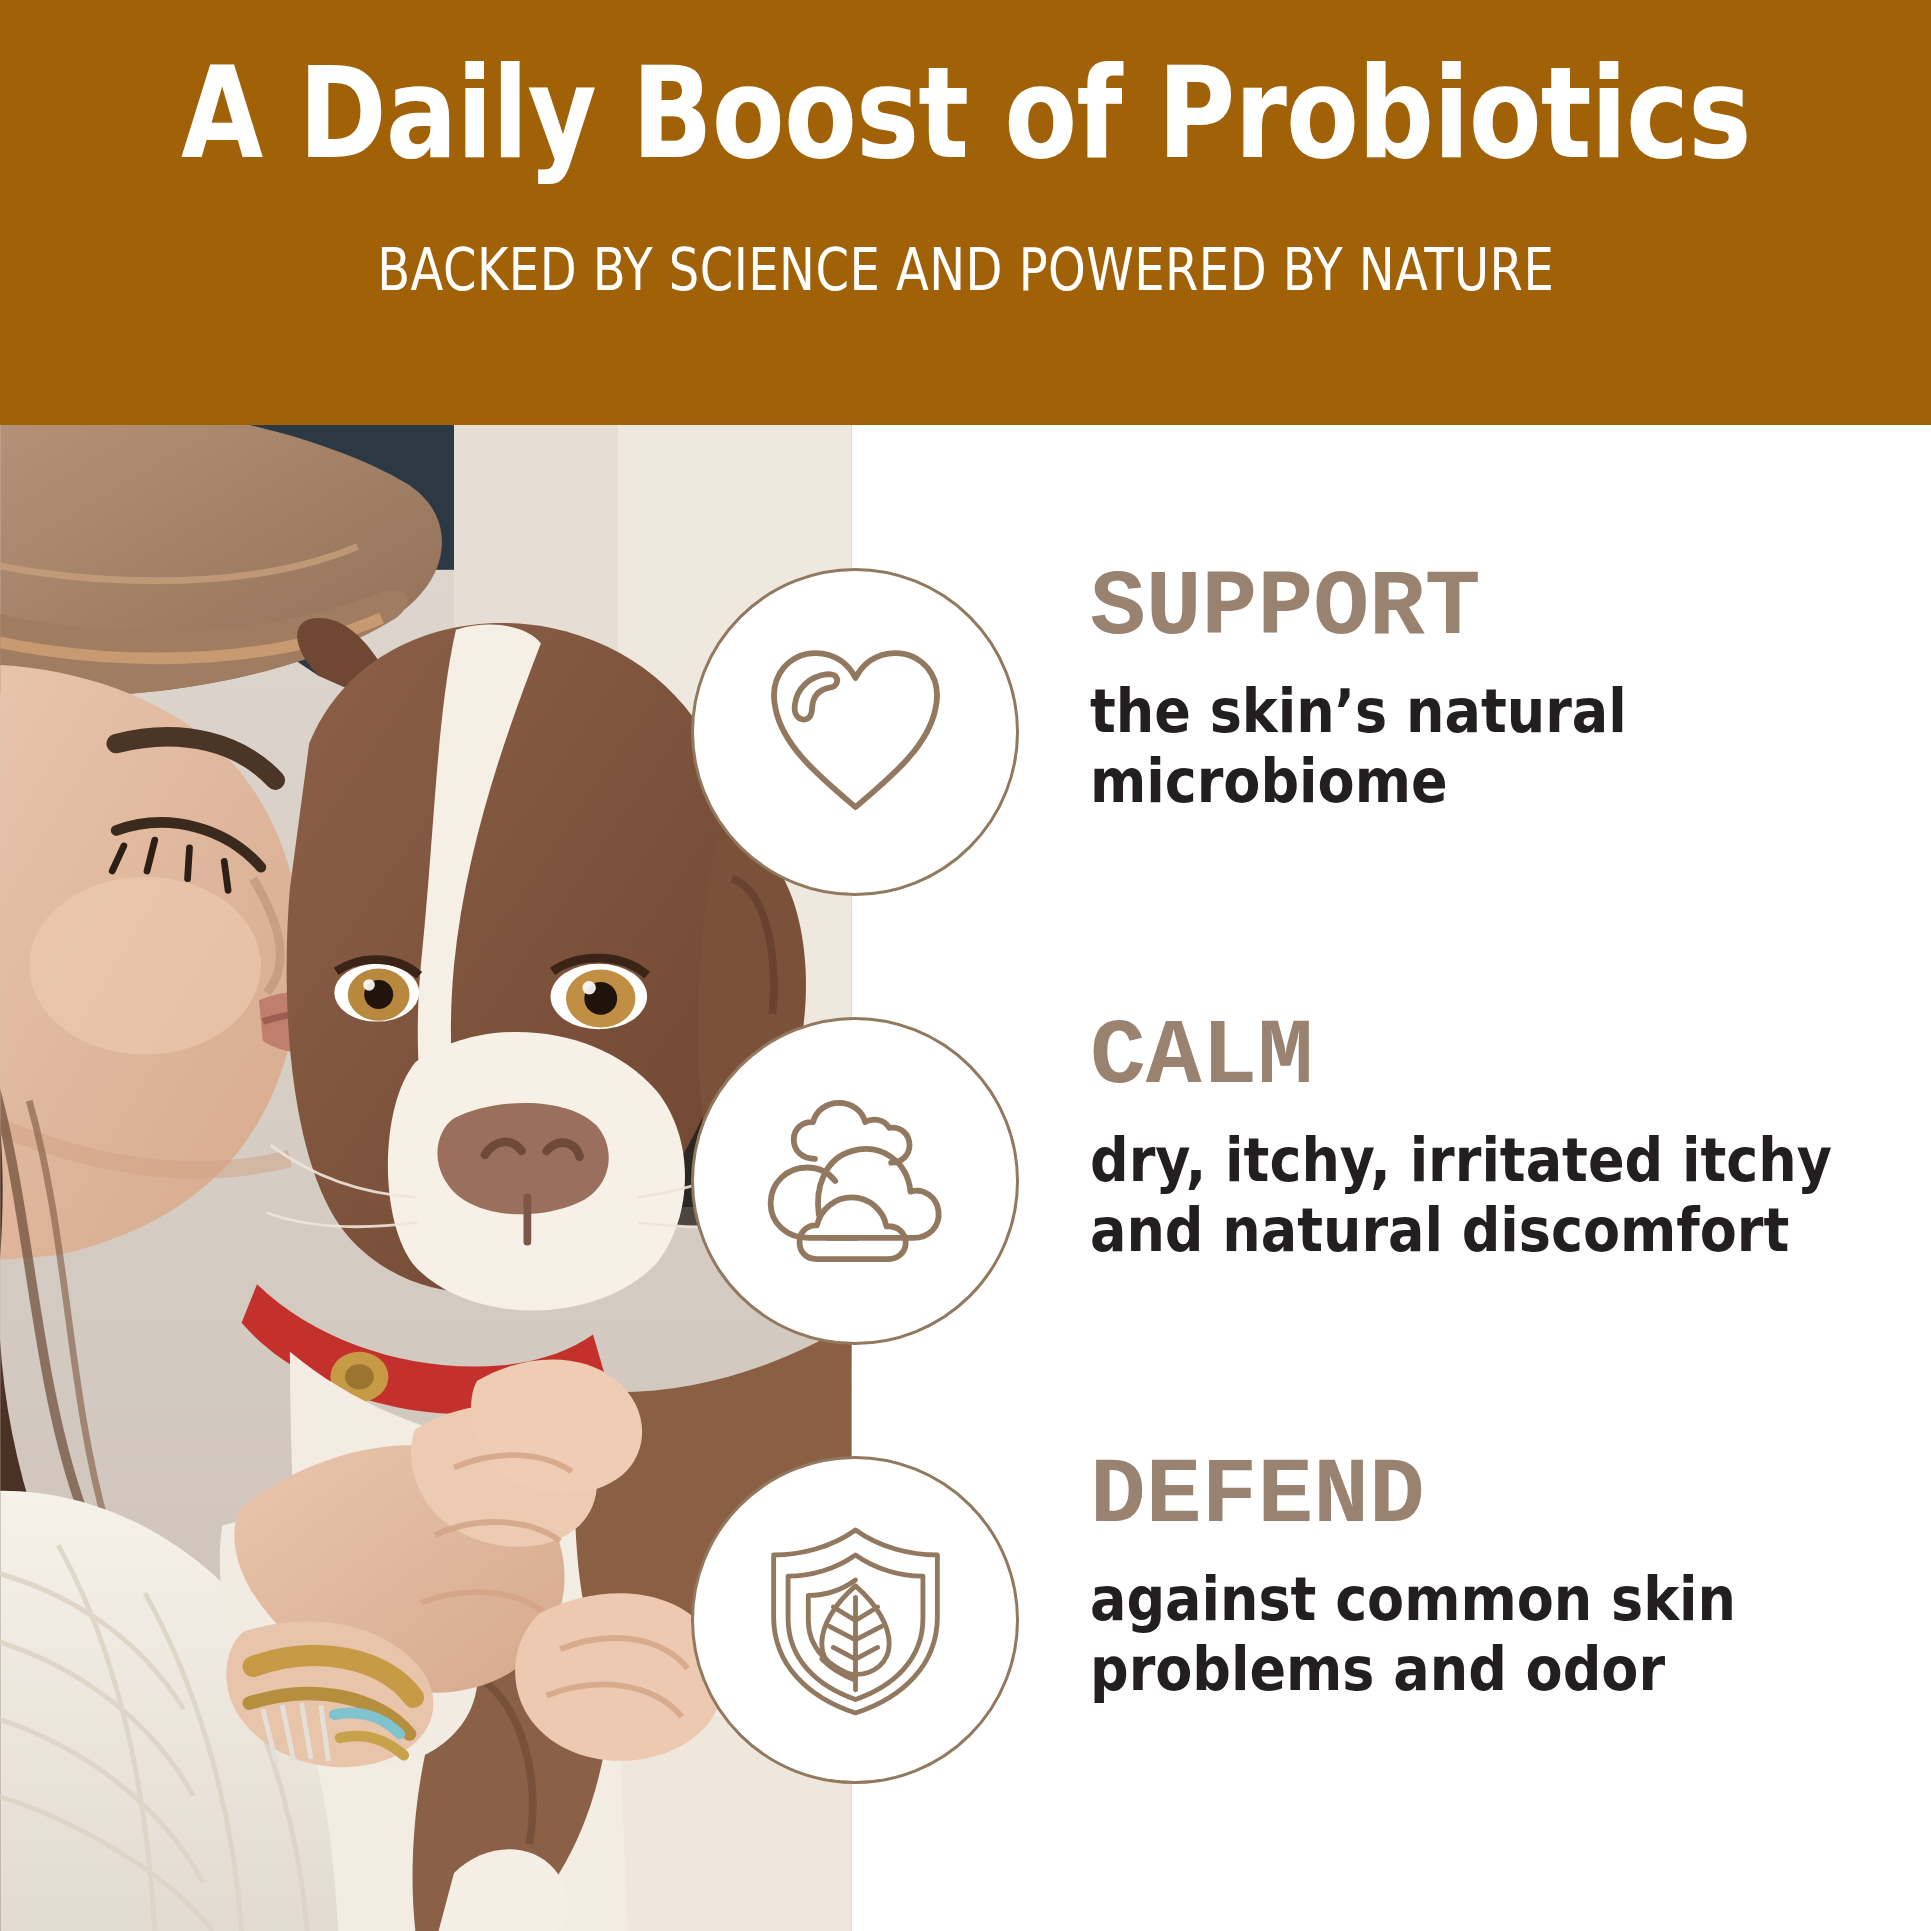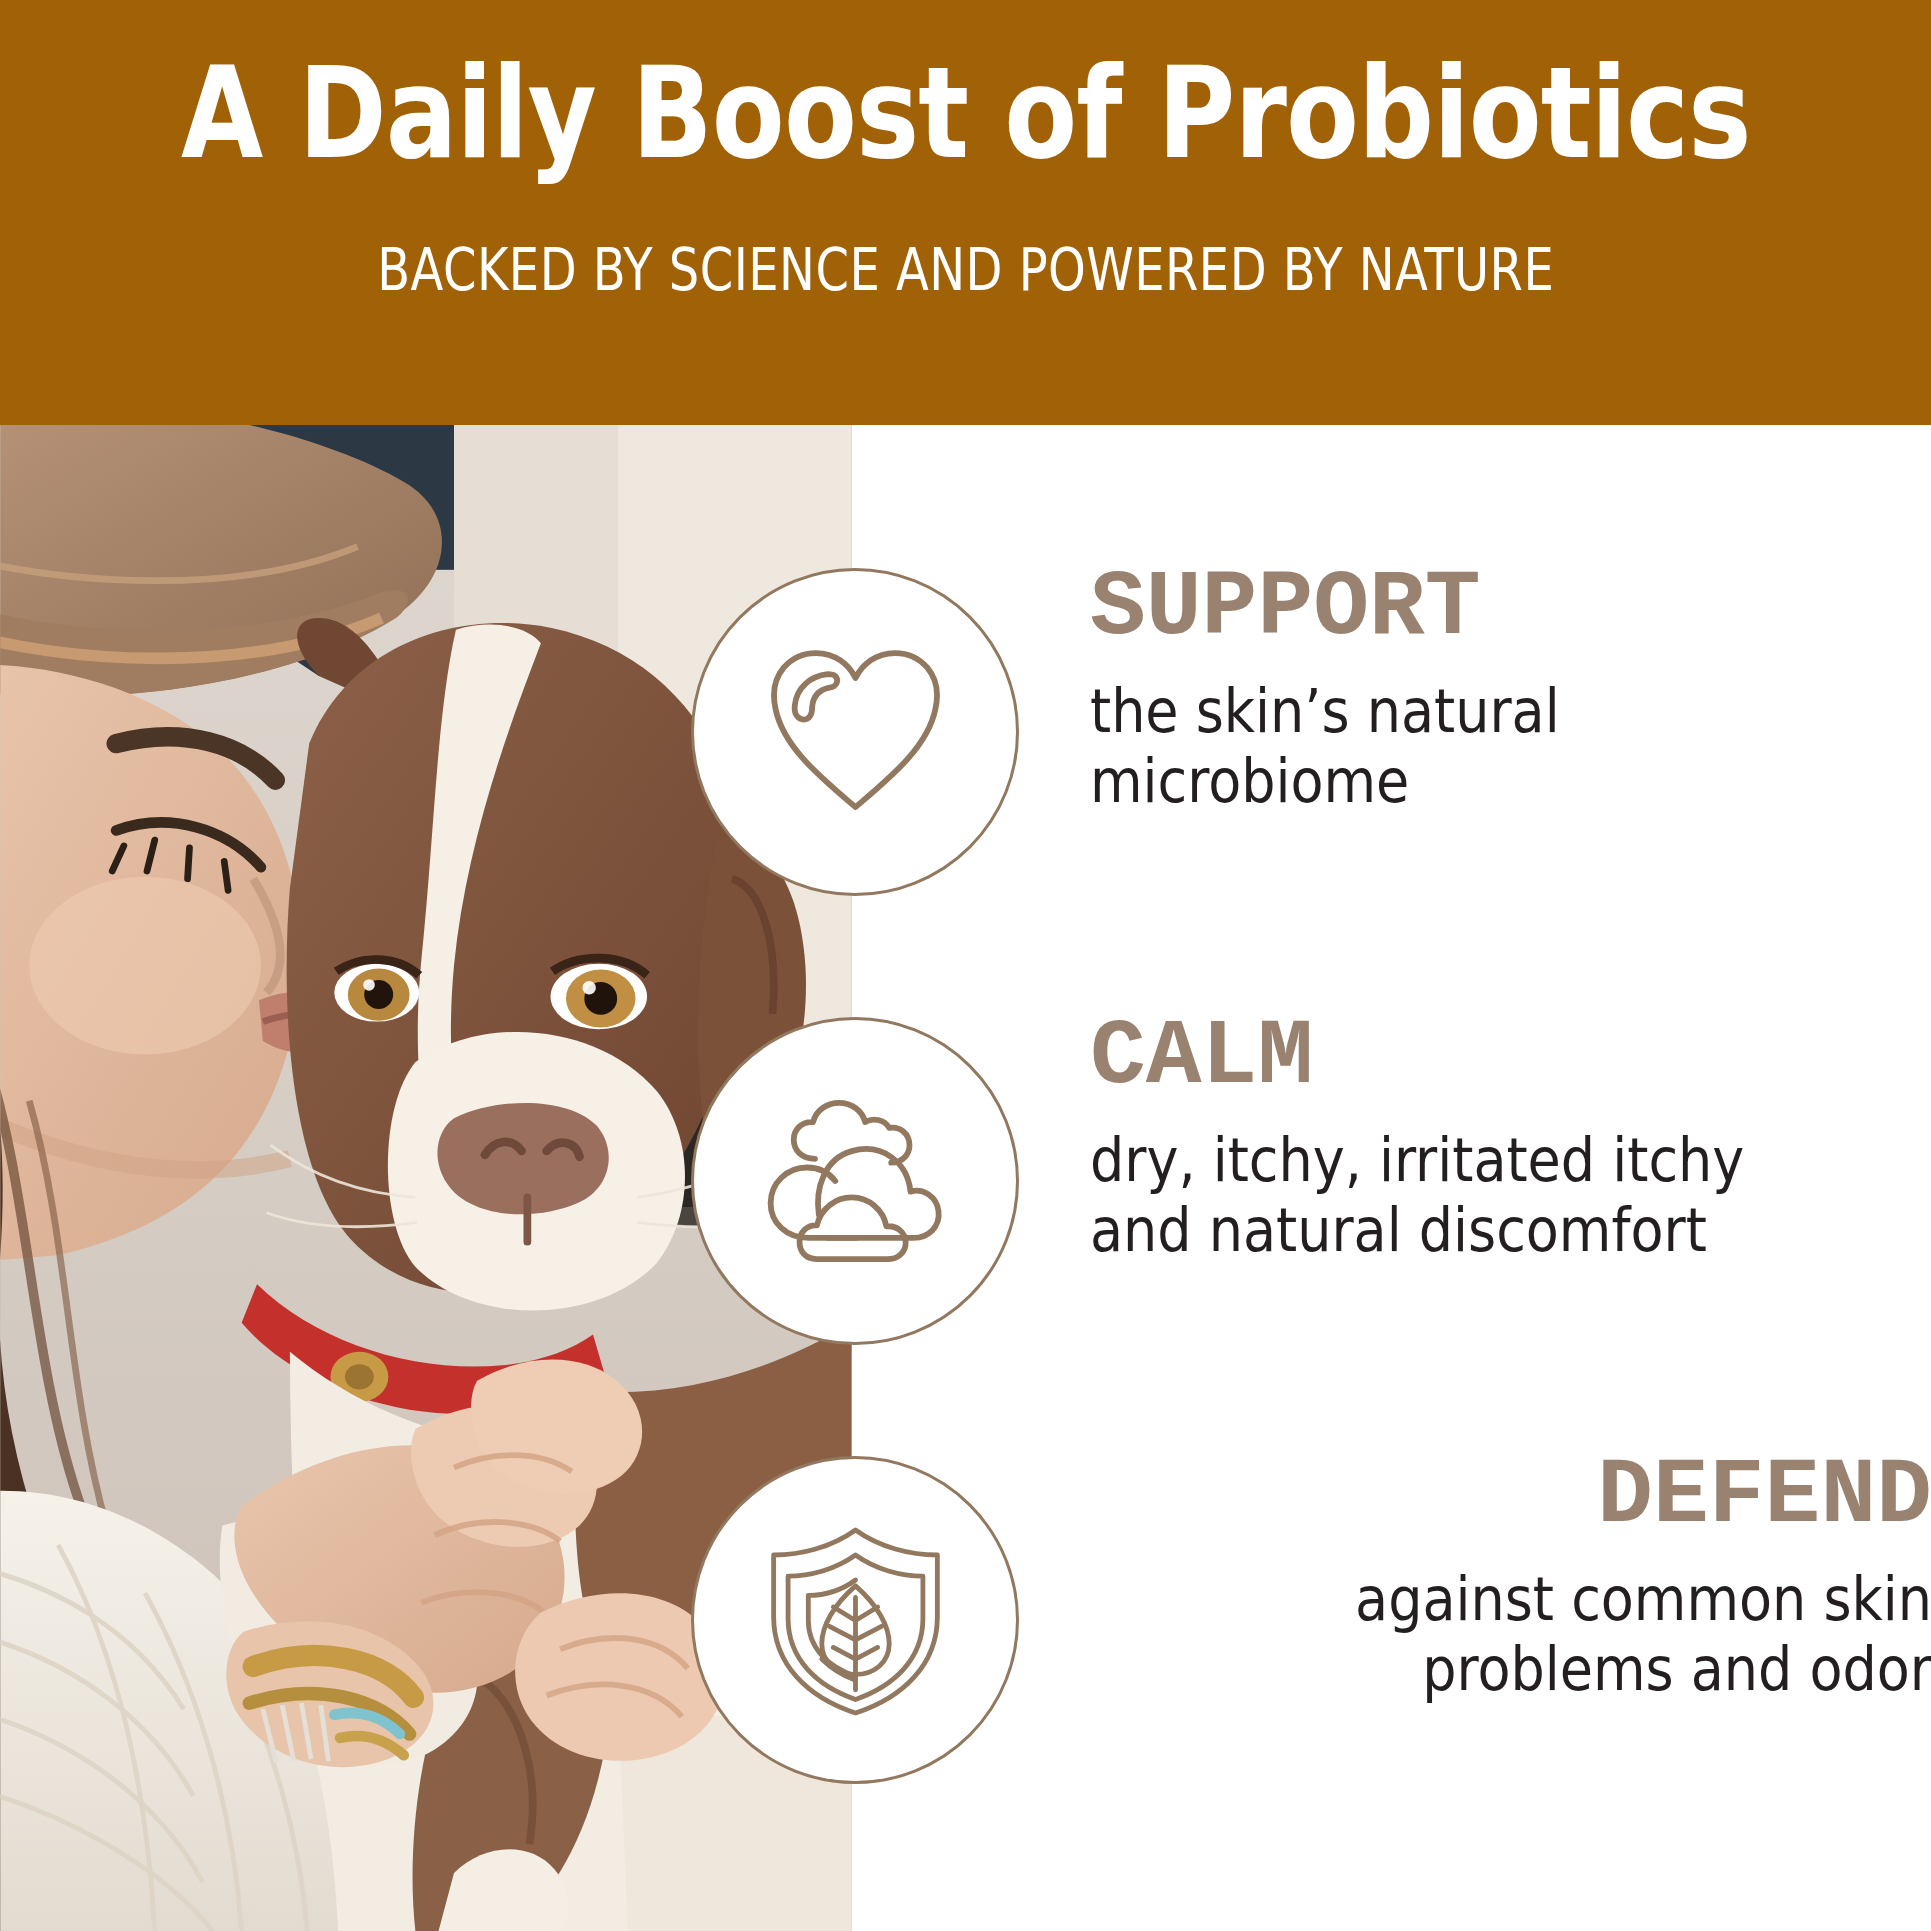--- a/index.html
+++ b/index.html
@@ -50,21 +50,21 @@
   .photo svg{display:block;width:852px;height:1506px;}
 
   
   .content{
     position:absolute;left:852px;top:425px;width:1079px;height:1506px;background:#fff;
   }
 
   .feature{position:absolute;left:0;width:1079px;height:348px;}
   .f1{top:143px;}
   .f2{top:592px;}
-  .f3{top:1031px;text-align:right;}
+  .f3{top:1031px;}
 
   .badge{
     position:absolute;left:-161px;top:0;
     width:328px;height:328px;border-radius:50%;
     background:#ffffff;
     border:3.9px solid #91785f;
     box-sizing:border-box;
     display:flex;align-items:center;justify-content:center;
   }
   .badge svg{display:block;}
@@ -76,21 +76,21 @@
     font-weight:700;
     font-size:93px;
     line-height:1;
     letter-spacing:0px;
     margin:0 0 21px 0;
     white-space:nowrap;
   }
   .fbody{
     color:#231f20;
     font-family:"Liberation Sans Narrow","DejaVu Sans Condensed","Liberation Sans",sans-serif;
-    font-weight:400;
+    font-weight:700;
     font-size:60px;
     line-height:1.17;
     margin:0;
   }
   .fbody span{display:block;white-space:nowrap;}
 </style>
 </head>
 <body>
 
 <div class="page">

